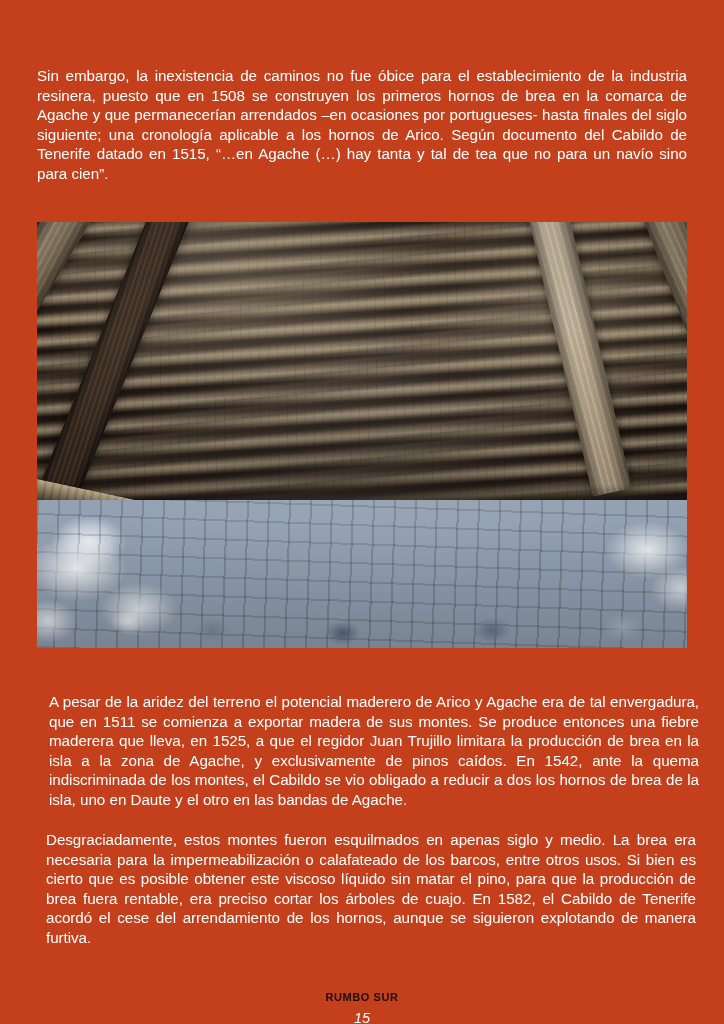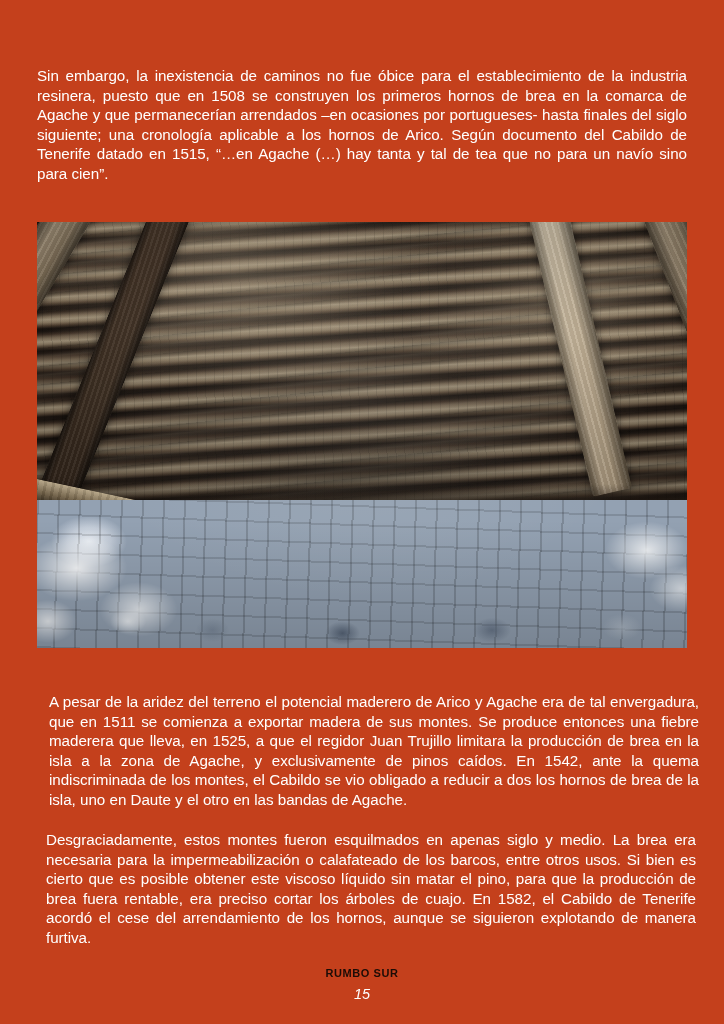--- a/index.html
+++ b/index.html
@@ -280,20 +280,21 @@
     width: 650px;
     text-align: center;
   }
   .footer-title {
     display: block;
     color: #1c0c06;
     font-size: 11px;
     font-weight: bold;
     letter-spacing: 0.55px;
     line-height: 14px;
+    margin-top: 24px;
   }
   .footer-pagenum {
     display: block;
     margin-top: 6px;
     color: #ffffff;
     font-size: 14.5px;
     font-weight: 400;
     line-height: 17px;
     font-style: italic;
   }

